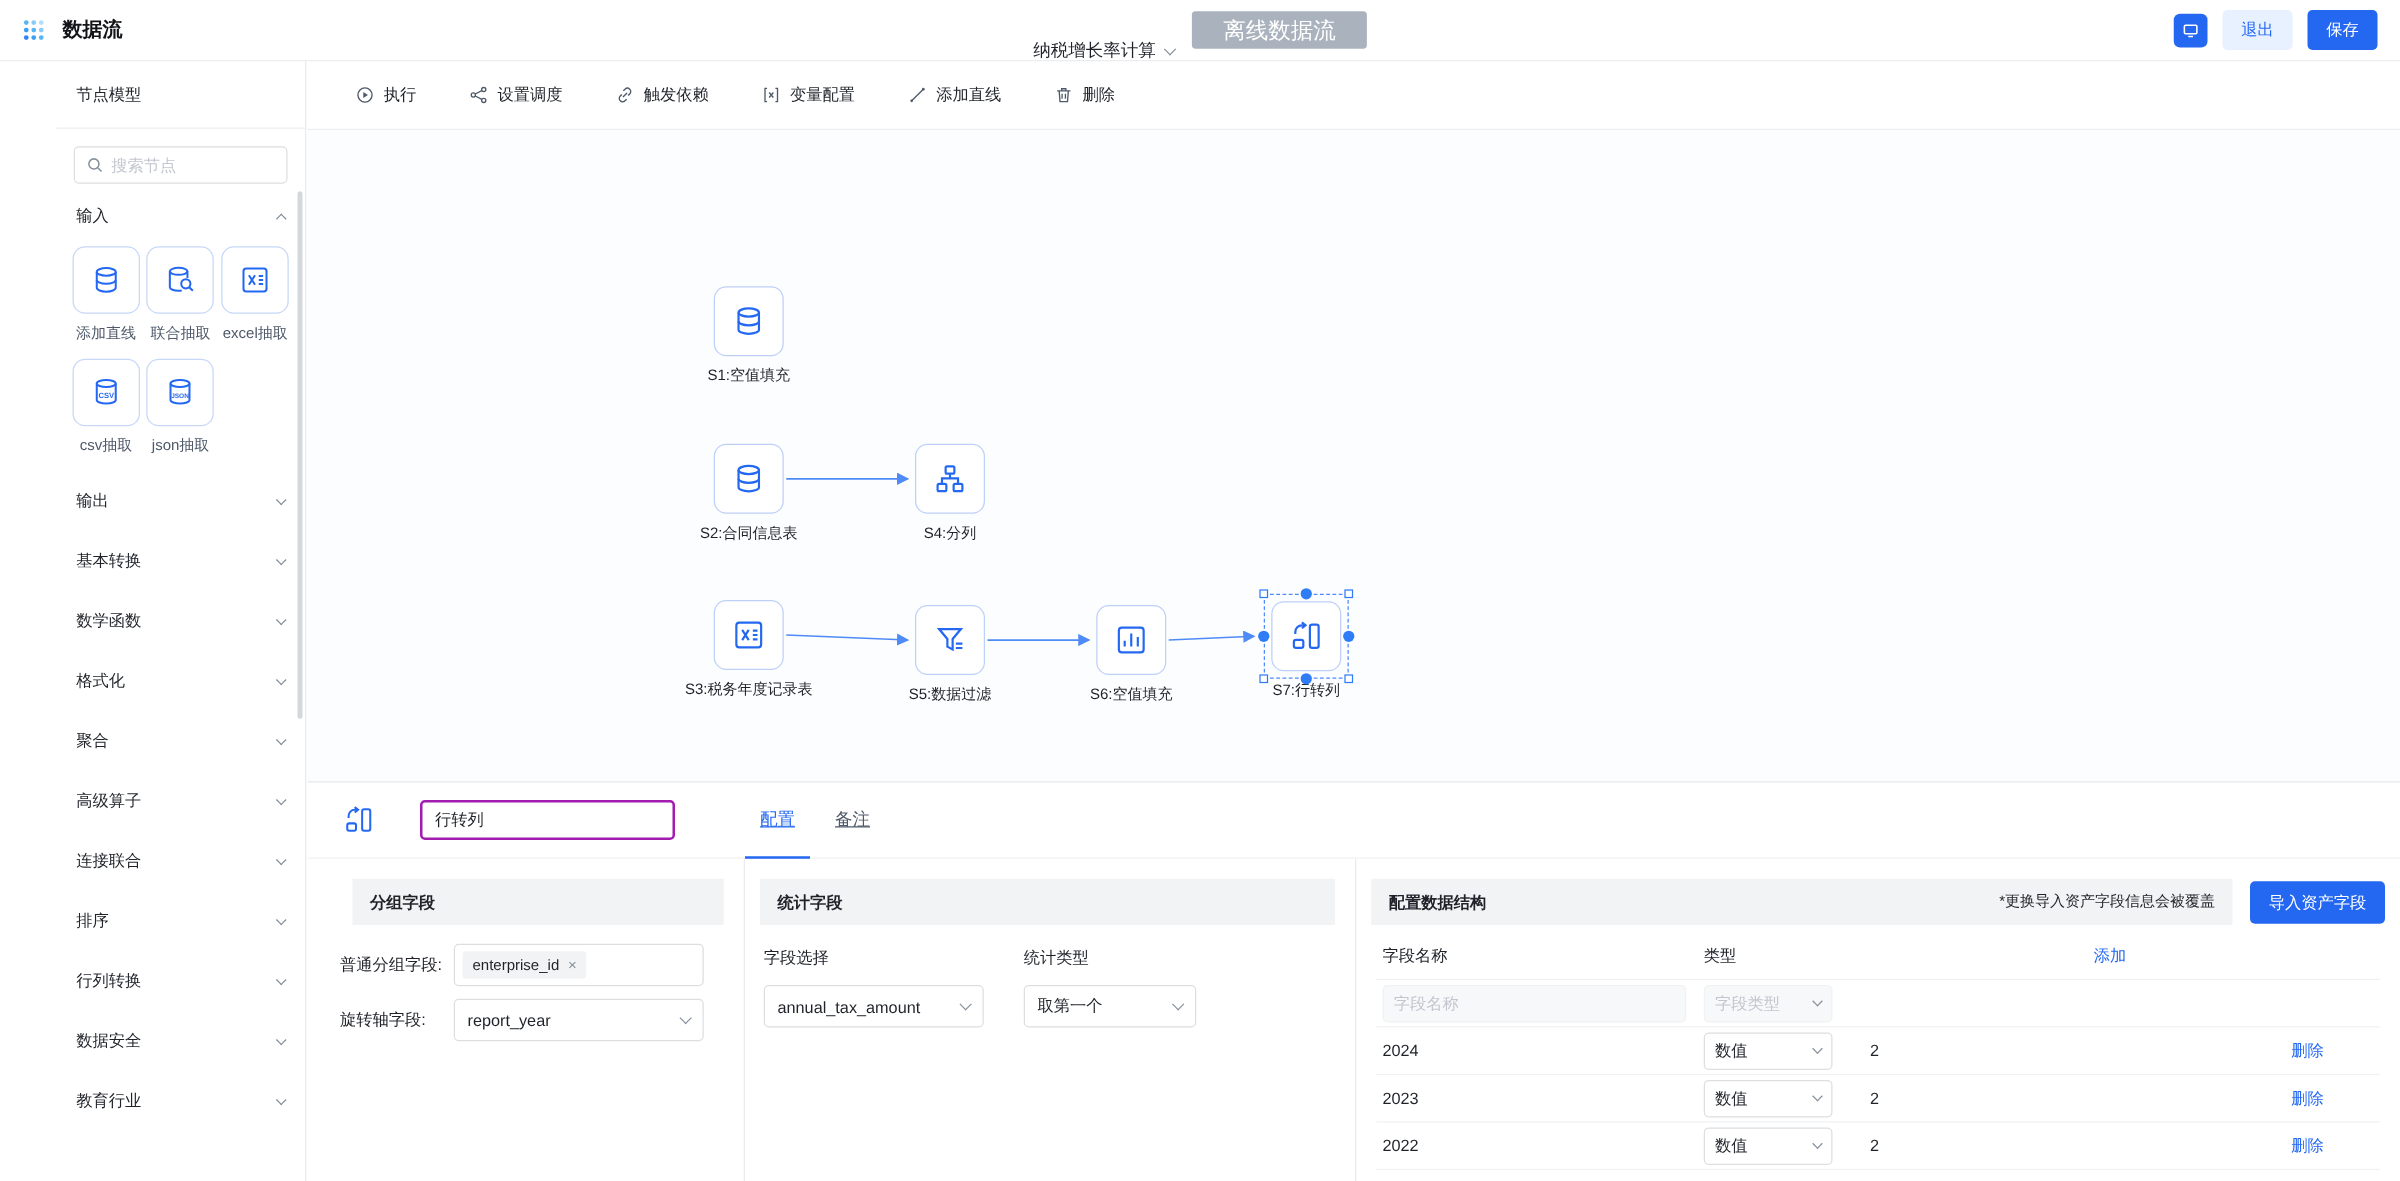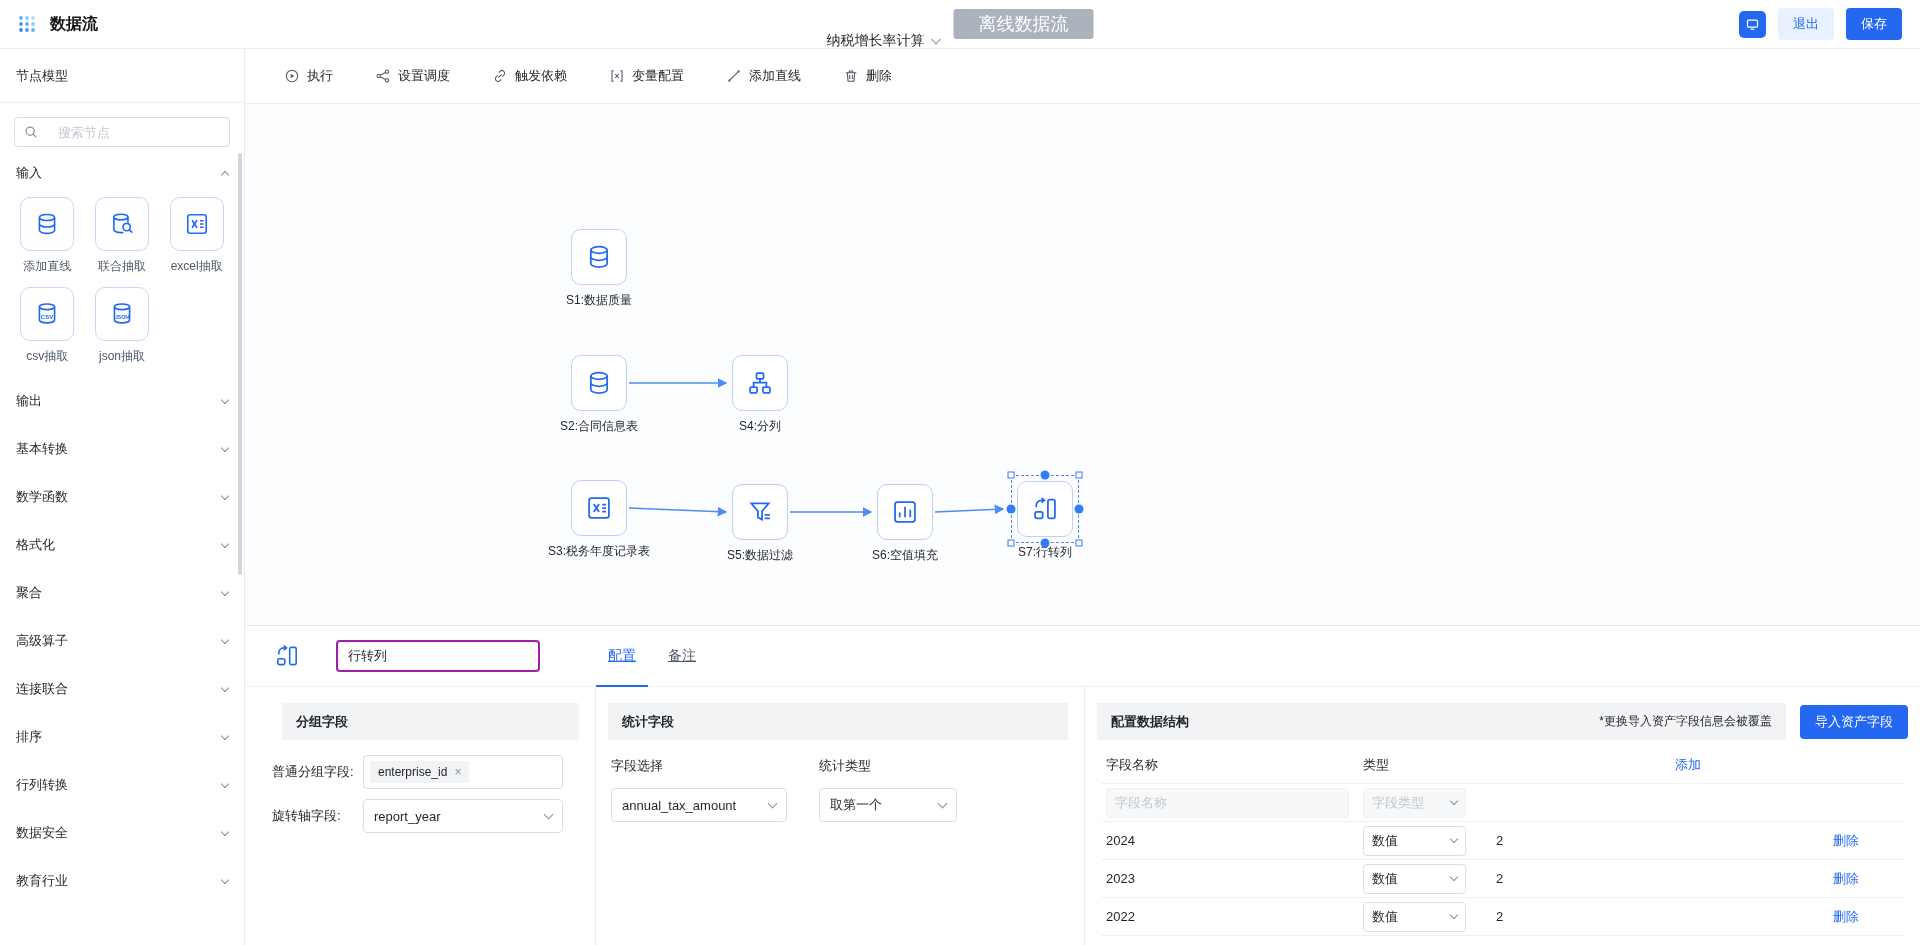--- a/index.html
+++ b/index.html
@@ -20,23 +20,23 @@
   .app-title{font-size:16px;font-weight:bold;color:#121417;}
   .topbar-center{position:absolute;left:50%;transform:translateX(-50%);display:flex;align-items:center;gap:14px;}
   .flow-select{display:flex;align-items:center;gap:8px;font-size:14px;color:#1f2329;cursor:pointer;margin-top:34px;}
   .badge{background:#aab2bd;color:#fff;font-size:18px;padding:3px 25px;border-radius:3px;}
   .topbar-right{margin-left:auto;display:flex;align-items:center;gap:12px;}
   .icon-btn-blue{width:27px;height:27px;border-radius:5px;background:#2468f2;display:flex;align-items:center;justify-content:center;cursor:pointer;}
   .btn-light{background:#e8f1ff;color:#2468f2;border:none;padding:7px 15px;border-radius:4px;font-size:13px;font-family:inherit;cursor:pointer;}
   .btn-primary{background:#2468f2;color:#fff;border:none;padding:7px 15px;border-radius:4px;font-size:13px;font-family:inherit;cursor:pointer;}
 
   
-  .sidebar{position:absolute;left:0;top:49px;bottom:0;width:245px;background:#fff;border-right:1px solid #e8eaed;z-index:20;overflow:hidden;}
+  .sidebar{position:absolute;left:0;top:49px;bottom:0;width:245px;background:#fff;border-right:1px solid #e8eaed;z-index:20;overflow:hidden;padding-left:45px;}
   .side-header{height:54px;line-height:54px;padding:0 16px;border-bottom:1px solid #ebedf0;color:#1f2329;}
-  .search-box{margin:14px 14px 4px 14px;height:30px;border:1px solid #dcdee0;border-radius:4px;display:flex;align-items:center;padding:0 9px;gap:20px;background:#fff;}
+  .search-box{margin:14px 14px 4px 14px;height:30px;border:1px solid #dcdee0;border-radius:4px;display:flex;align-items:center;padding:0 9px;gap:6px;background:#fff;}
   .search-box input{border:none;outline:none;flex:1;font-size:13px;font-family:inherit;color:#1f2329;min-width:0;}
   .search-box input::placeholder{color:#c2c7cf;}
   .side-group-header{display:flex;justify-content:space-between;align-items:center;height:44px;padding:0 16px;cursor:pointer;}
   .side-group-header .chev, .side-section .chev{width:6px;height:6px;}
   .node-grid{display:grid;grid-template-columns:repeat(3,1fr);padding:2px 10px 12px 10px;row-gap:12px;}
   .node-item{display:flex;flex-direction:column;align-items:center;gap:7px;cursor:grab;}
   .node-box{width:54px;height:54px;border:1px solid #c6d7f8;border-radius:10px;background:#fff;display:flex;align-items:center;justify-content:center;}
   .node-box svg{width:26px;height:26px;}
   .node-label{font-size:12px;color:#4e5969;}
   .side-section{display:flex;justify-content:space-between;align-items:center;height:48px;padding:0 16px;cursor:pointer;}
@@ -336,21 +336,21 @@
 <div class="flow-node" style="left:283px;top:125px">
       <div class="node-box-wrap">
         <div class="node-box">
           <svg viewBox="0 0 24 24" fill="none" stroke="#2468f2" stroke-width="1.5">
             <ellipse cx="12" cy="6" rx="7" ry="2.8"></ellipse>
             <path d="M5 6v11.8c0 1.5 3.1 2.8 7 2.8s7-1.3 7-2.8V6"></path>
             <path d="M5 12c0 1.5 3.1 2.8 7 2.8s7-1.3 7-2.8"></path>
           </svg>
         </div>
       </div>
-      <div class="flow-label">S1:数据质量</div>
+      <div class="flow-label">S1:空值填充</div>
     </div>
     <div class="flow-node" style="left:283px;top:251px">
       <div class="node-box-wrap">
         <div class="node-box">
           <svg viewBox="0 0 24 24" fill="none" stroke="#2468f2" stroke-width="1.5">
             <ellipse cx="12" cy="6" rx="7" ry="2.8"></ellipse>
             <path d="M5 6v11.8c0 1.5 3.1 2.8 7 2.8s7-1.3 7-2.8V6"></path>
             <path d="M5 12c0 1.5 3.1 2.8 7 2.8s7-1.3 7-2.8"></path>
           </svg>
         </div>

